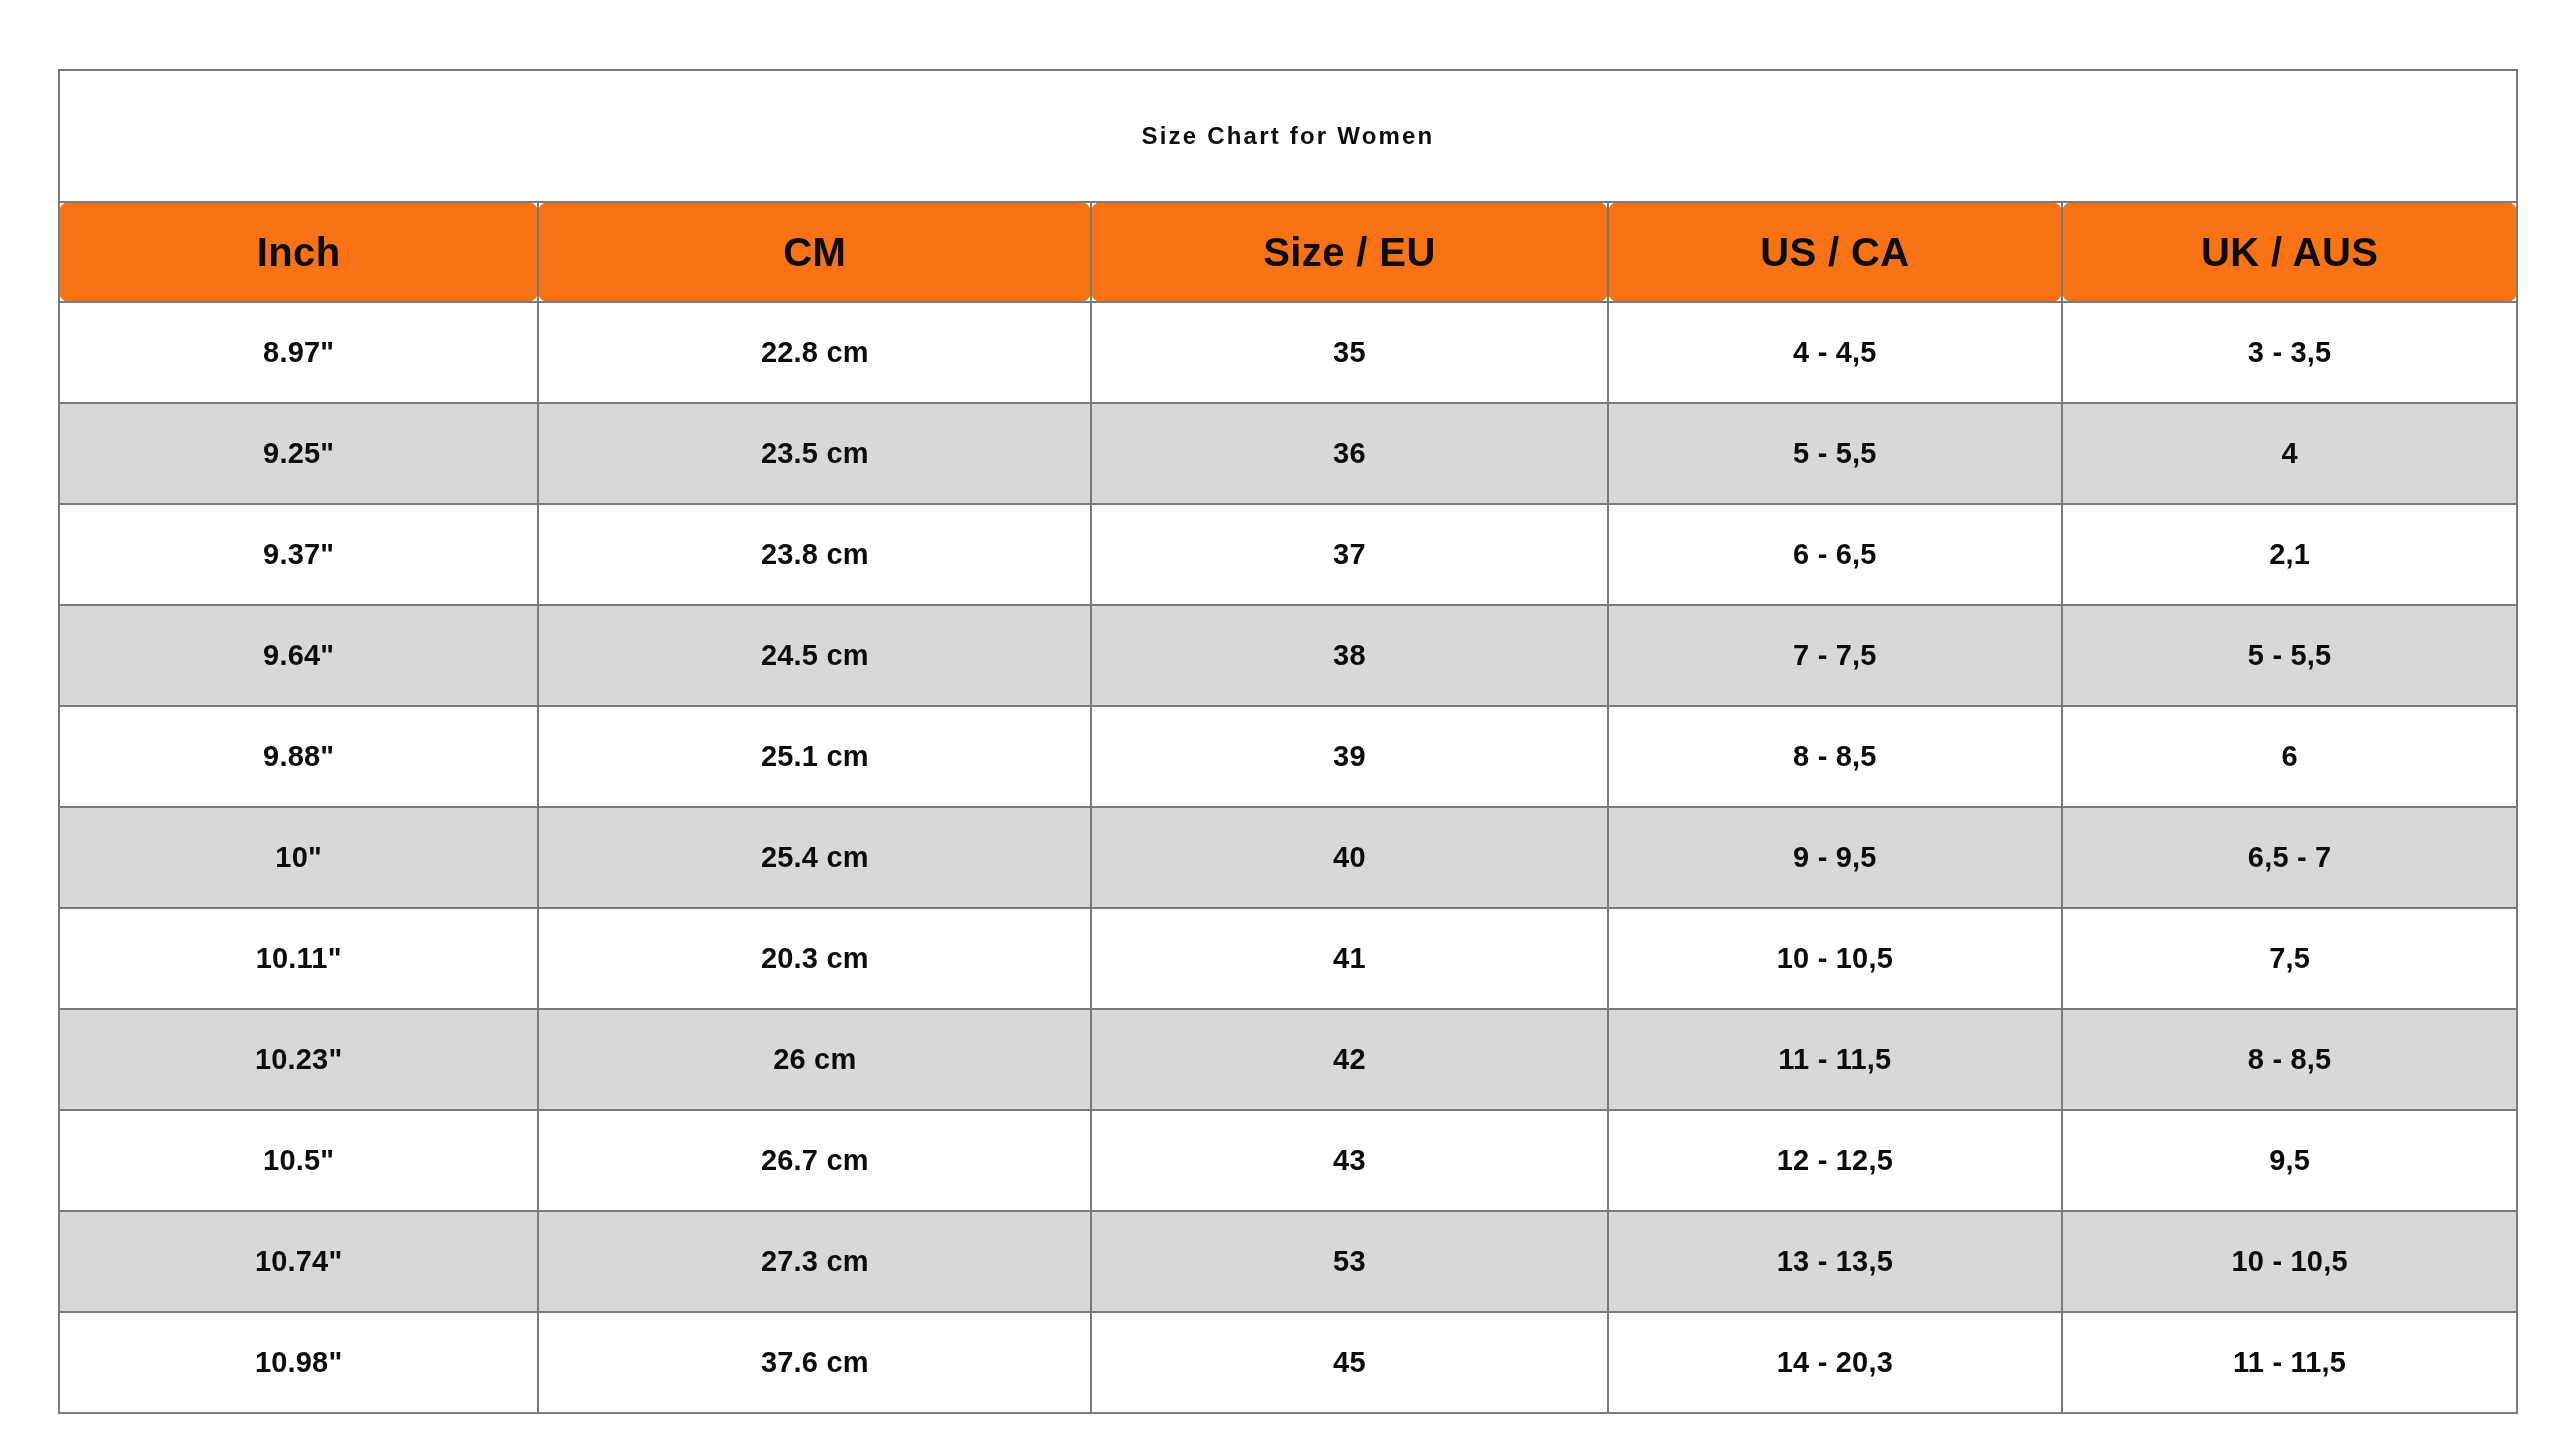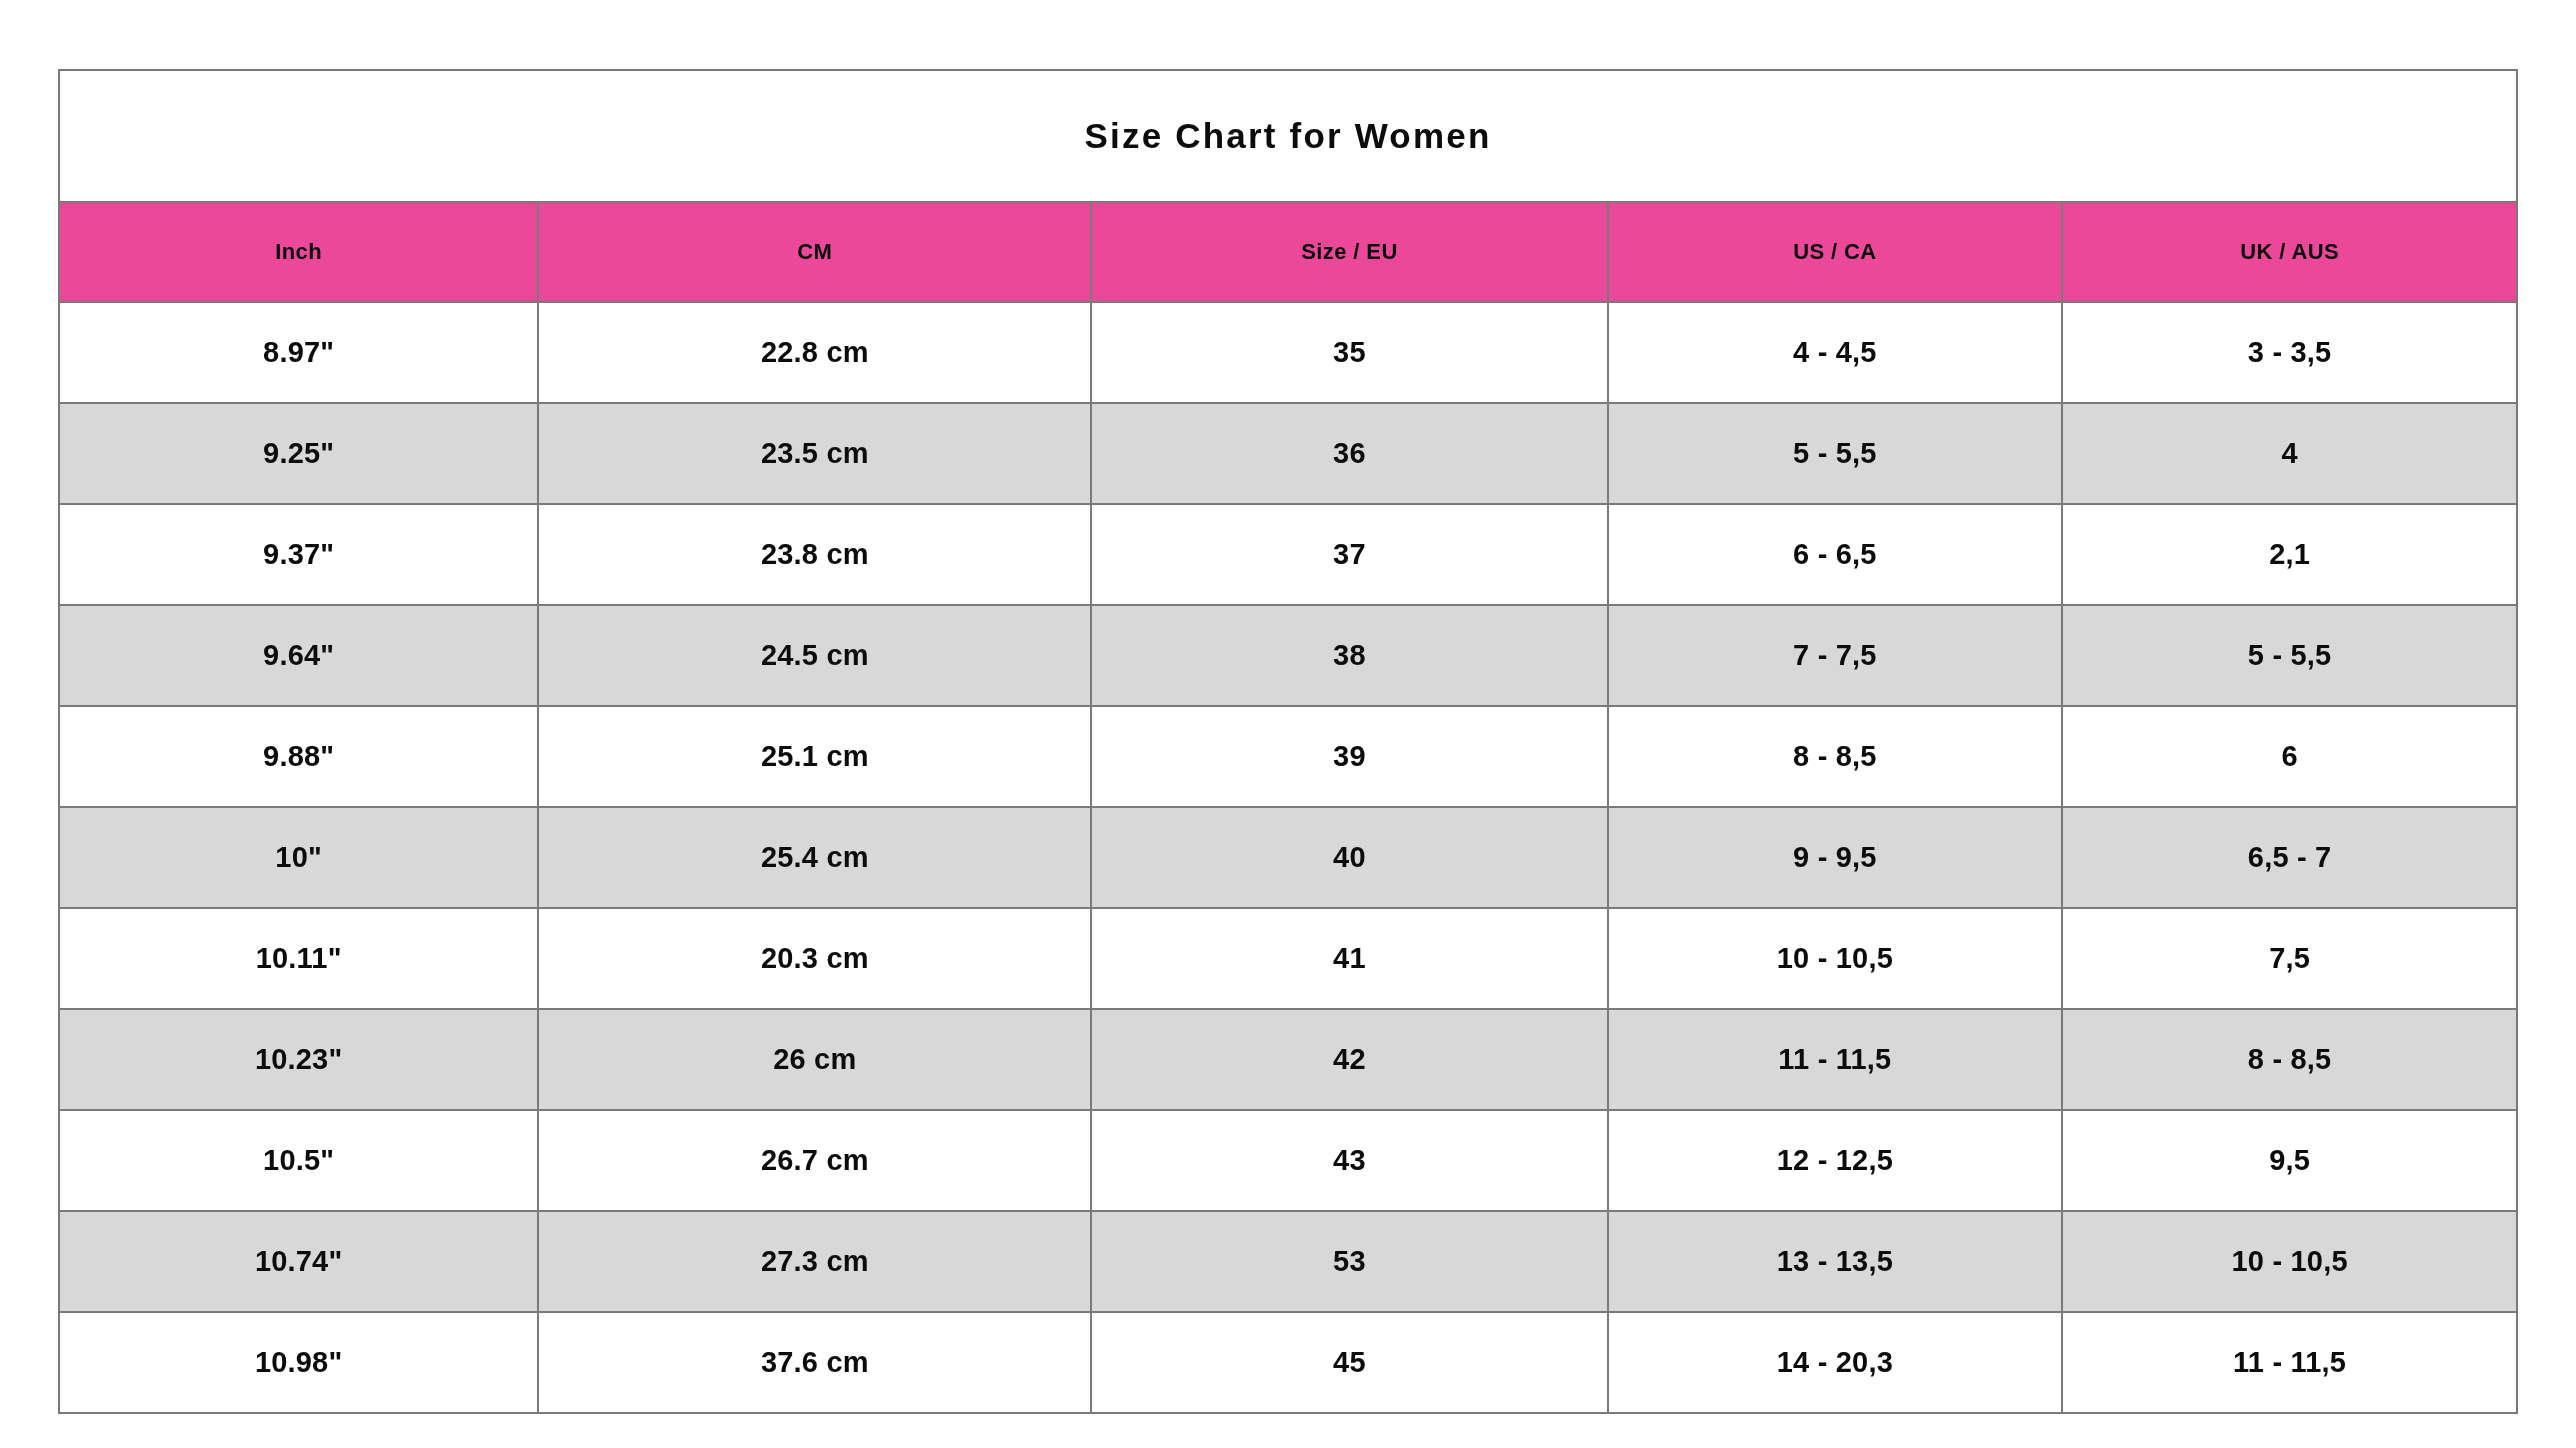--- a/index.html
+++ b/index.html
@@ -31,31 +31,32 @@
   table.size-chart td,
   table.size-chart th {
     border: 2.2px solid #7a7a7a;
     text-align: center;
     vertical-align: middle;
     color: #0c0c0c;
     font-weight: bold;
     padding: 0;
   }
   .chart-title {
-    font-size: 35px;
+    font-size: 24px;
     letter-spacing: 2.2px;
     height: 130px;
     background: #ffffff;
     margin-left: 38px;
   }
   thead.header-row th {
-    font-size: 22px;
+    font-size: 40px;
     height: 98px;
-    background: #ec4899;
+    background: #f97316;
     letter-spacing: 0.4px;
+    border-radius: 10px;
   }
   tbody td {
     font-size: 29px;
     height: 99px;
     letter-spacing: 0.2px;
   }
   tr.row-odd td {
     background: #ffffff;
   }
   tr.row-even td {

